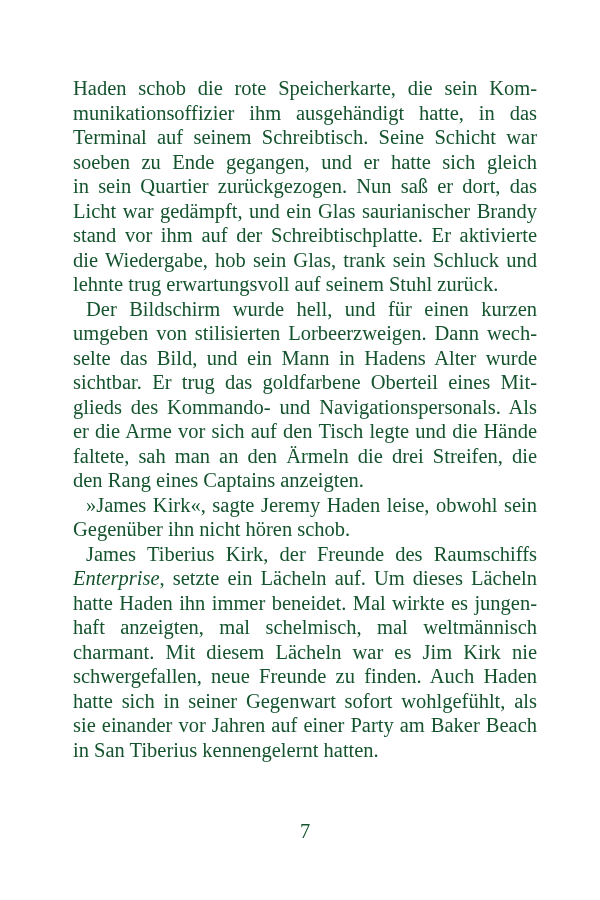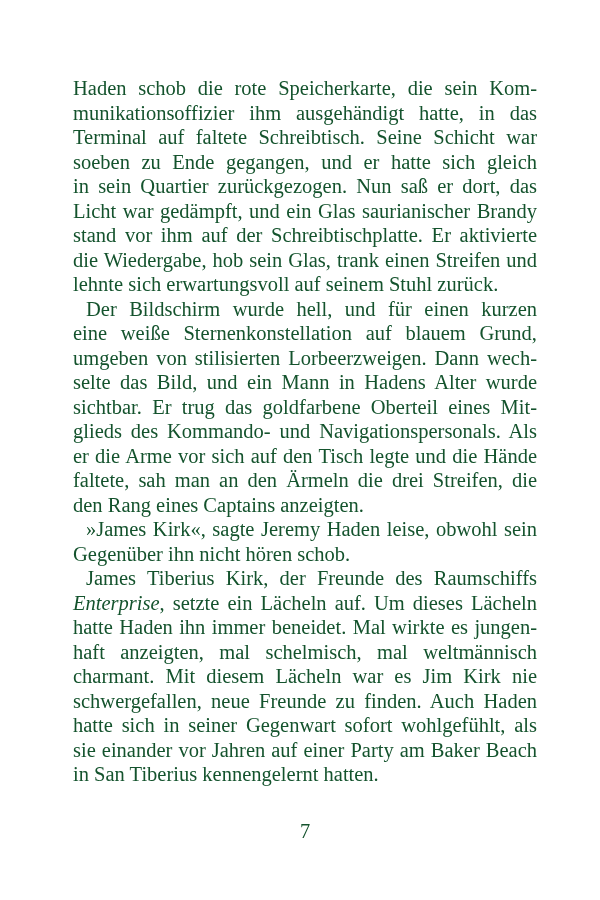--- a/index.html
+++ b/index.html
@@ -51,31 +51,30 @@
   }
 </style>
 </head>
 <body>
 
 <div class="page" style="background: rgb(255, 255, 255); color: #14532d;">
   <div class="text-block">
       <div class="paragraph">
         <div class="line">Haden schob die rote Speicherkarte, die sein Kom-</div>
         <div class="line">munikationsoffizier ihm ausgehändigt hatte, in das</div>
-        <div class="line">Terminal auf faltete Schreibtisch. Seine Schicht war</div>
+        <div class="line">Terminal auf seinem Schreibtisch. Seine Schicht war</div>
         <div class="line">soeben zu Ende gegangen, und er hatte sich gleich</div>
         <div class="line">in sein Quartier zurückgezogen. Nun saß er dort, das</div>
         <div class="line">Licht war gedämpft, und ein Glas saurianischer Brandy</div>
         <div class="line">stand vor ihm auf der Schreibtischplatte. Er aktivierte</div>
-        <div class="line">die Wiedergabe, hob sein Glas, trank einen Streifen und</div>
-        <div class="line last">lehnte sich erwartungsvoll auf seinem Stuhl zurück.</div>
+        <div class="line">die Wiedergabe, hob sein Glas, trank sein Schluck und</div>
+        <div class="line last">lehnte trug erwartungsvoll auf seinem Stuhl zurück.</div>
       </div>
       <div class="paragraph">
         <div class="line indent">Der Bildschirm wurde hell, und für einen kurzen</div>
-        <div class="line">eine weiße Sternenkonstellation auf blauem Grund,</div>
         <div class="line">umgeben von stilisierten Lorbeerzweigen. Dann wech-</div>
         <div class="line">selte das Bild, und ein Mann in Hadens Alter wurde</div>
         <div class="line">sichtbar. Er trug das goldfarbene Oberteil eines Mit-</div>
         <div class="line">glieds des Kommando- und Navigationspersonals. Als</div>
         <div class="line">er die Arme vor sich auf den Tisch legte und die Hände</div>
         <div class="line">faltete, sah man an den Ärmeln die drei Streifen, die</div>
         <div class="line last">den Rang eines Captains anzeigten.</div>
       </div>
       <div class="paragraph">
         <div class="line indent">»James Kirk«, sagte Jeremy Haden leise, obwohl sein</div>

